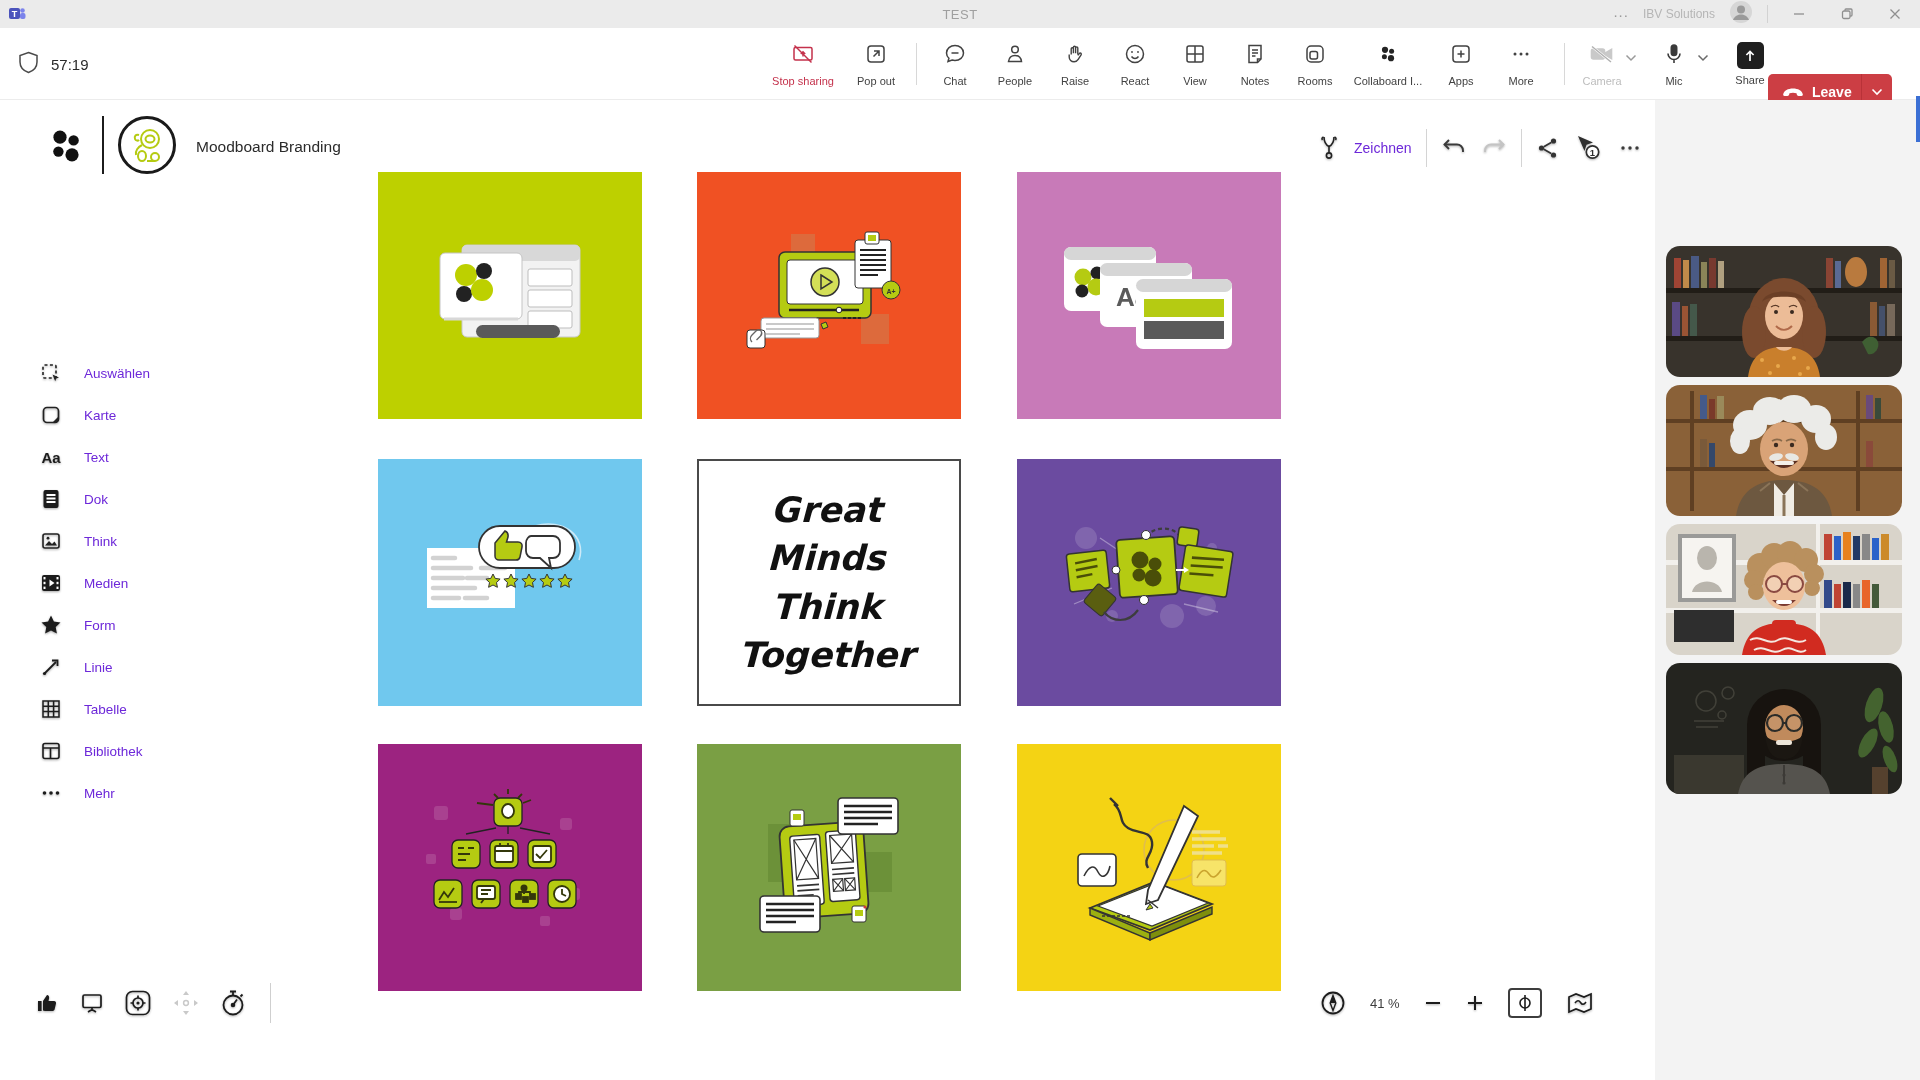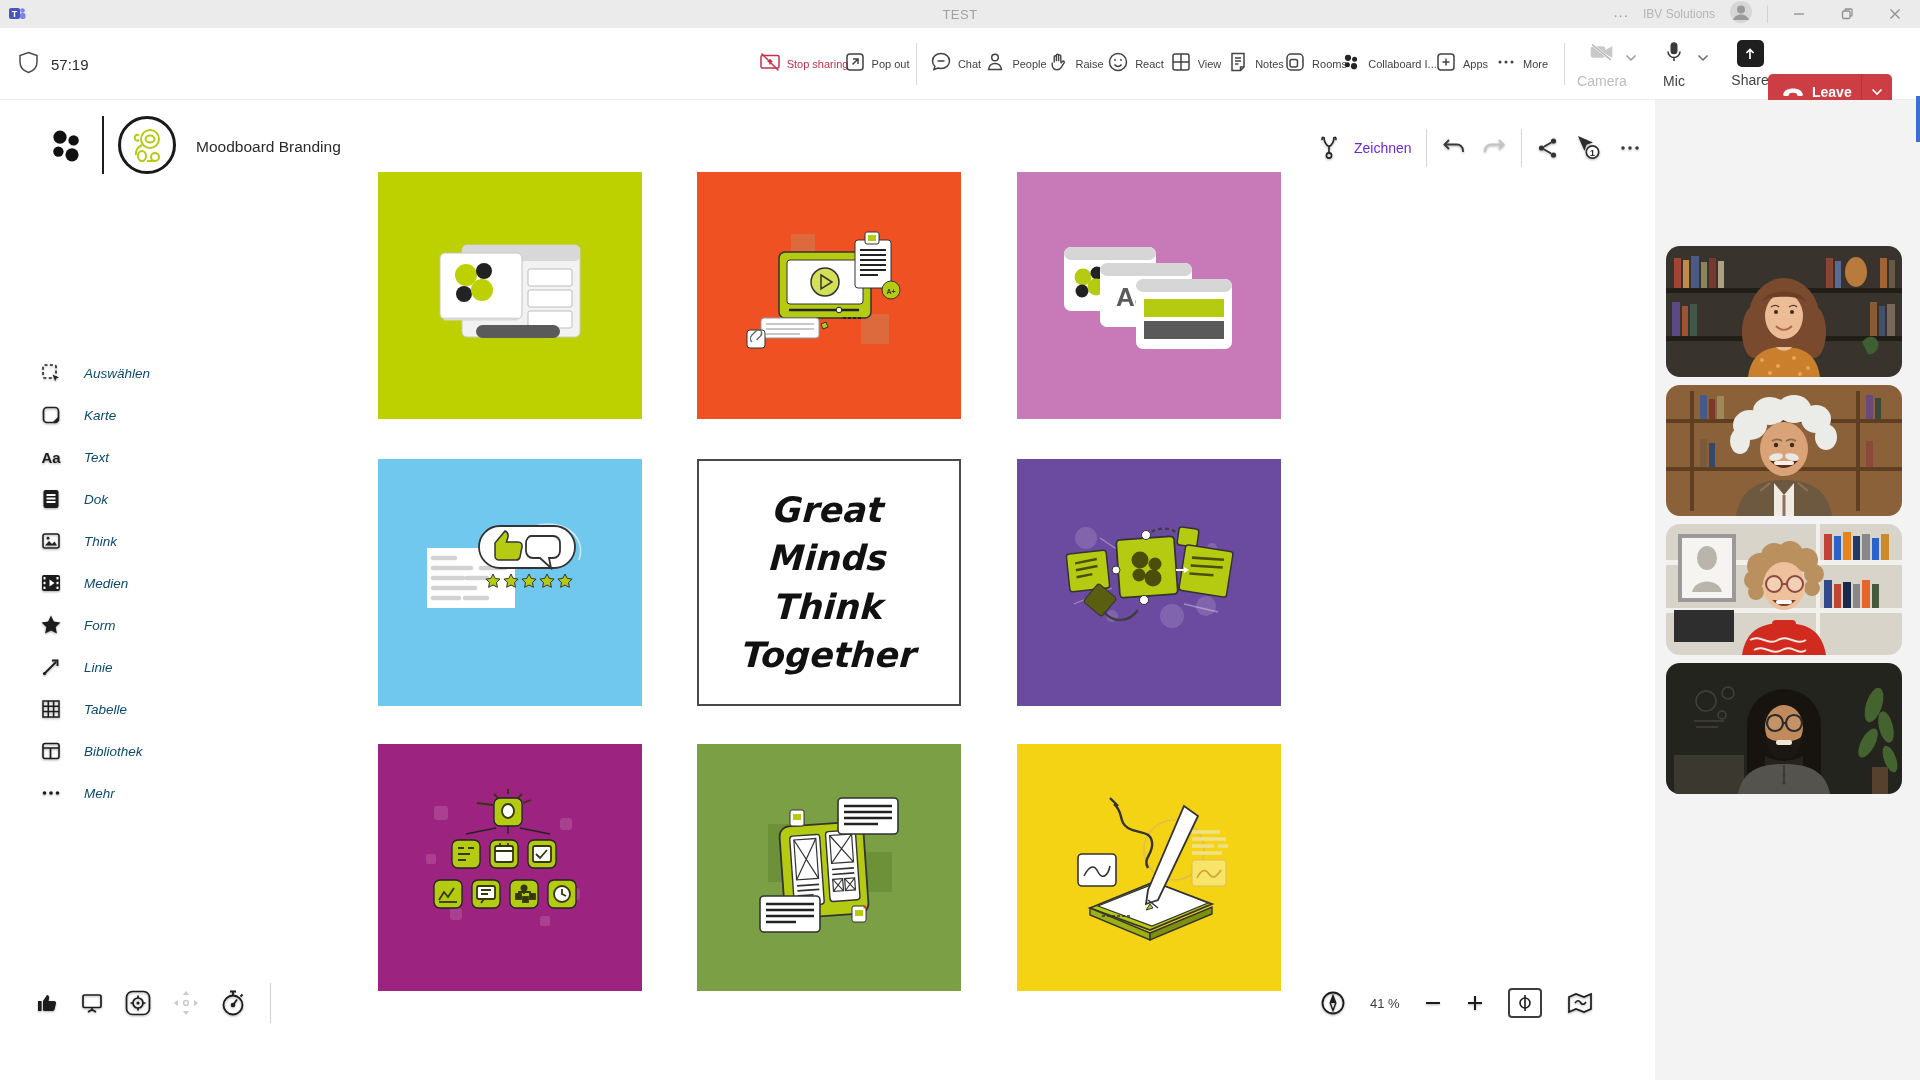--- a/index.html
+++ b/index.html
@@ -14,27 +14,27 @@
               color:#9f9f9f; font-size:13px; letter-spacing:.5px; }
   .tb-right { position:absolute; right:8px; top:0; height:28px; display:flex; align-items:center; gap:14px; color:#9a9a9a; }
   .tb-acct { color:#b5b5b5; font-size:12px; }
   .winbtn { width:34px; height:28px; display:flex; align-items:center; justify-content:center; }
 
   
   .meetbar { position:absolute; top:28px; left:0; right:0; height:72px; background:#fff; border-bottom:1px solid #ececec; }
   .timer { position:absolute; left:18px; top:0; height:72px; display:flex; align-items:center; gap:12px;
            color:#2b2b2b; font-size:15px; }
   .mrow { position:absolute; left:762px; top:0; height:72px; display:flex; align-items:center; }
-  .mbtn { display:flex; align-items:center; justify-content:center; gap:5px; width:60px; height:64px; cursor:pointer; }
+  .mbtn { display:flex; flex-direction:column; align-items:center; justify-content:center; gap:5px; width:60px; height:64px; cursor:pointer; }
   .mbtn .mlabel { font-size:11px; color:#424242; white-space:nowrap; }
   .mbtn.danger .mlabel { color:#c4314b; }
   .vdiv { width:1px; height:42px; background:#d8d8d8; margin:0 8px; }
   .devrow { position:absolute; left:1556px; top:0; height:72px; display:flex; align-items:center; }
   .dev { display:flex; flex-direction:column; align-items:center; gap:5px; width:58px; }
-  .dev .mlabel { font-size:14px; color:#424242; }
+  .dev .mlabel { font-size:11px; color:#424242; }
   .dev.disabled .mlabel { color:#bdbdbd; }
   .chev { margin:0 2px 14px -6px; }
   .sharebox { width:27px; height:27px; background:#1f1f1f; border-radius:5px; display:flex; align-items:center; justify-content:center; }
   .leavebtn { position:absolute; left:1768px; top:46px; width:124px; height:36px; background:#cc3e44; border-radius:5px;
               display:flex; align-items:center; color:#fff; cursor:pointer; }
   .leavebtn .ltxt { font-size:14px; font-weight:700; margin-left:8px; }
   .leavebtn .ldiv { width:1px; height:36px; background:#b93238; margin-left:12px; }
   .leavebtn .lchev { width:30px; display:flex; justify-content:center; }
 
   
@@ -43,21 +43,21 @@
   .wb-divider { position:absolute; left:102px; top:16px; width:2px; height:58px; background:#1c1c1c; }
   .proj-avatar { position:absolute; left:118px; top:16px; width:58px; height:58px; border-radius:50%;
                  border:3px solid #1a1a1a; background:#fff; display:flex; align-items:center; justify-content:center; }
   .wb-tools { position:absolute; left:1318px; top:28px; height:40px; display:flex; align-items:center; gap:14px; }
   .wb-tools .lbl { font-size:14px; color:#6d28d9; }
   .wb-vdiv { width:1px; height:38px; background:#d4d4d4; }
 
   
   .palette { position:absolute; left:40px; top:252px; }
   .prow { display:flex; align-items:center; gap:22px; height:42px; cursor:pointer; }
-  .prow .plabel { font-size:13.5px; color:#0c4a6e;font-style:italic; }
+  .prow .plabel { font-size:13.5px; color:#6d28d9; }
   .picon { width:22px; height:22px; display:flex; align-items:center; justify-content:center;
            filter:drop-shadow(0 1px 1px rgba(0,0,0,.35)); }
 
   
   .tile { position:absolute; width:264px; height:247px; display:flex; align-items:center; justify-content:center; }
   .tile svg { display:block; }
   .quote-tile { border:2px solid #4a4a4a; background:#fff; flex-direction:column; gap:10px; }
   .quote-line { font-family:"DejaVu Sans", sans-serif; font-style:italic; font-weight:700;
                 font-size:35px; color:#111; line-height:1.1; transform:skewX(-4deg); }
 

